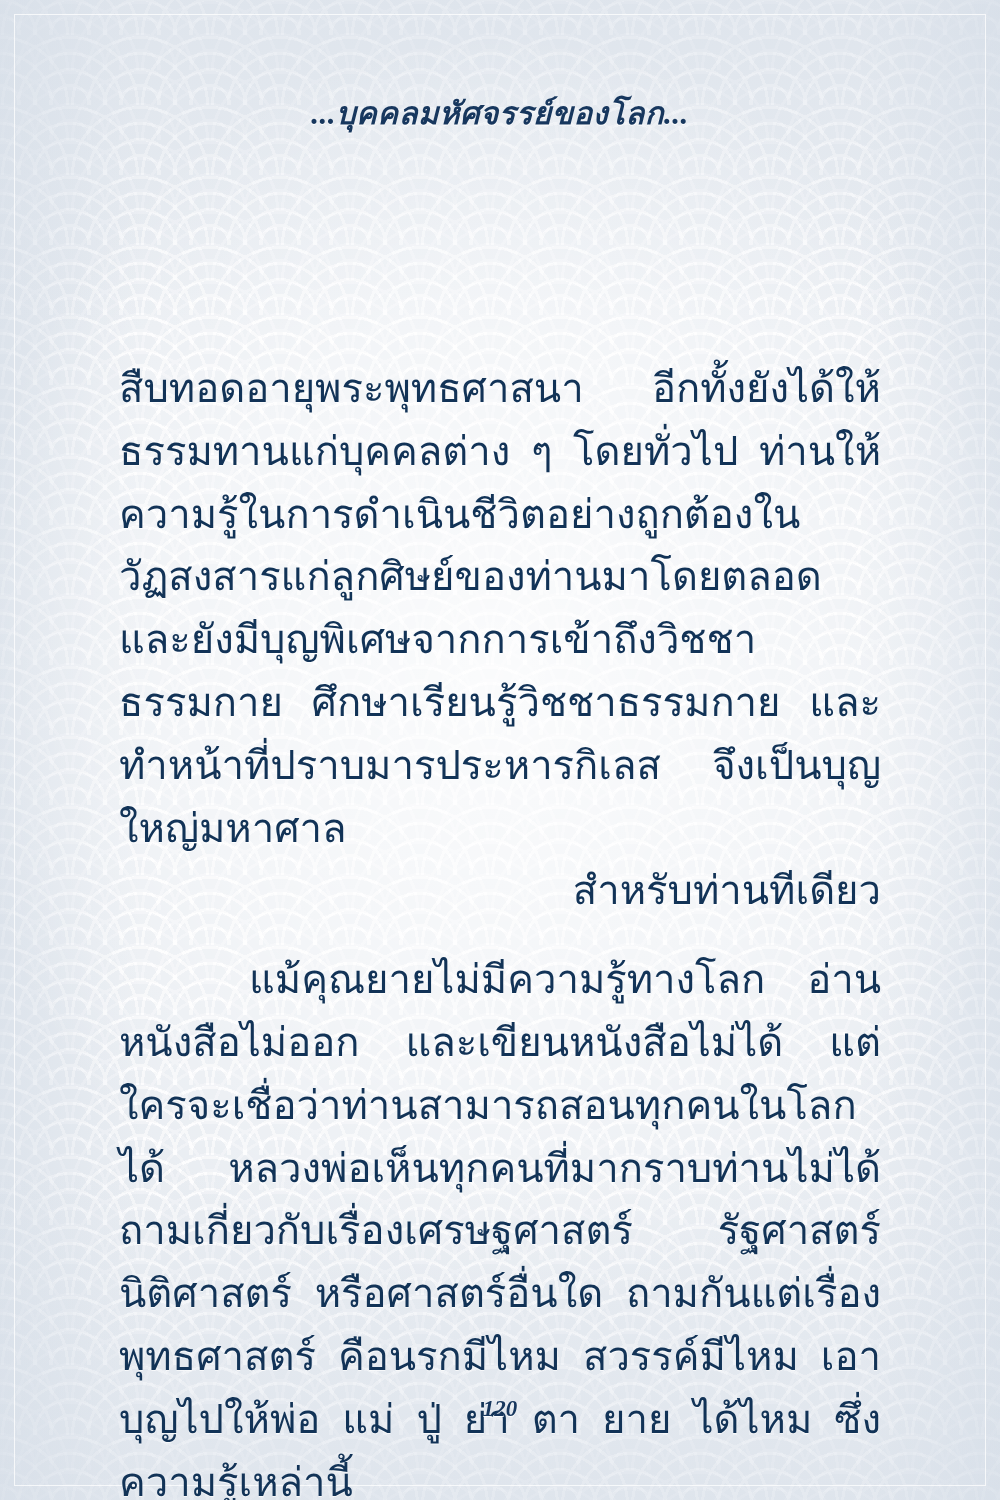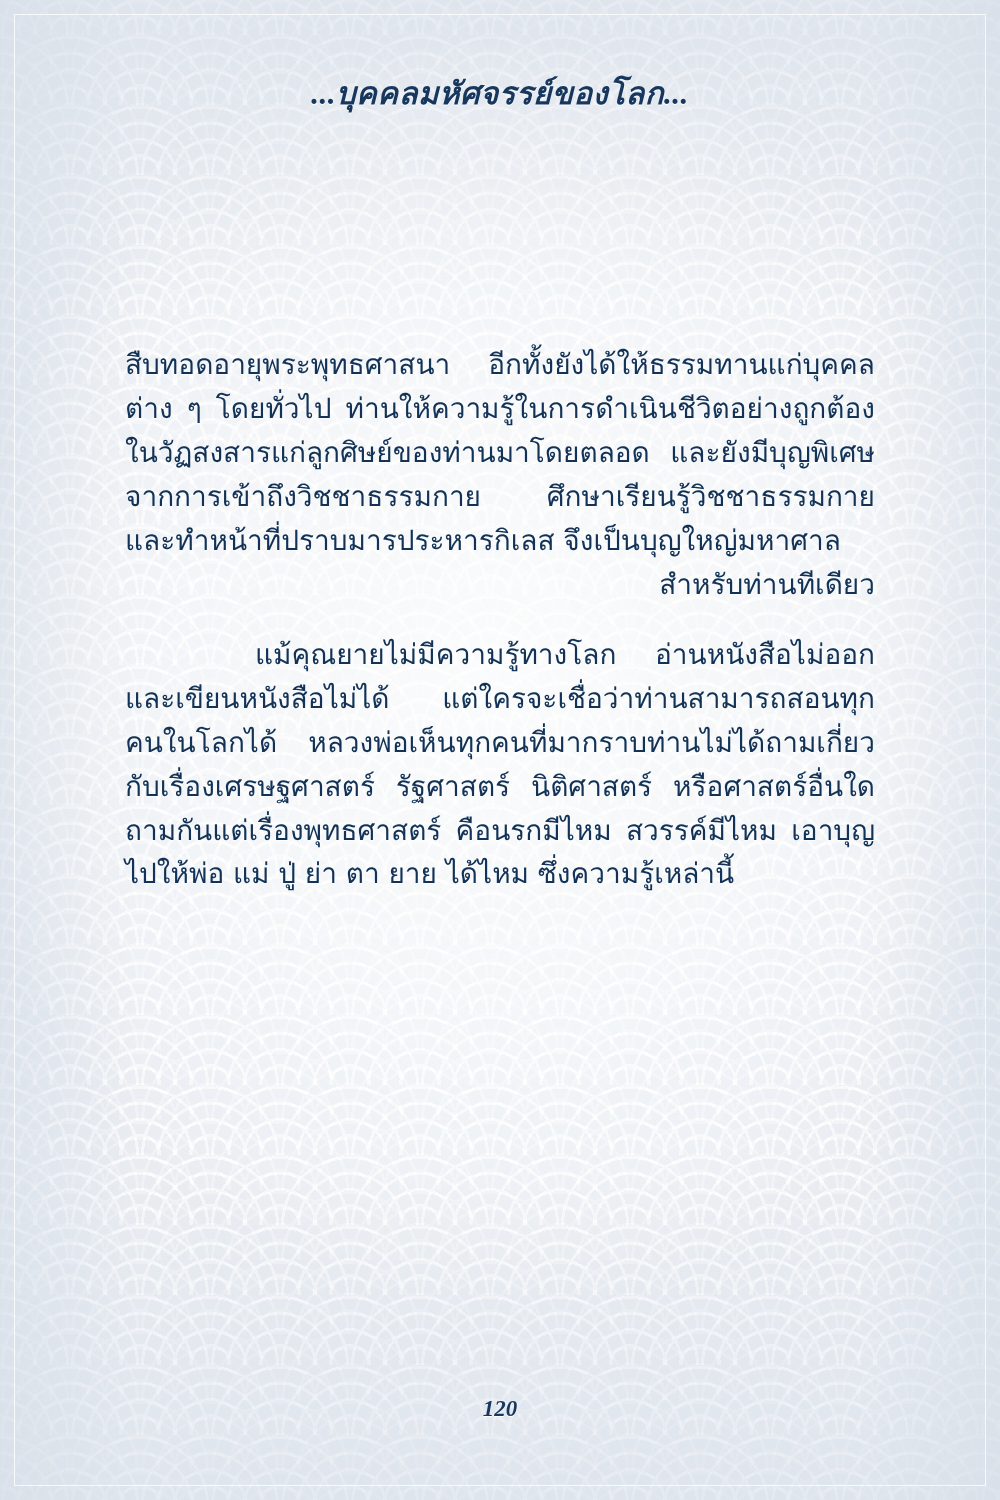--- a/index.html
+++ b/index.html
@@ -64,48 +64,48 @@
 
   .content {
     position: absolute;
     inset: 0;
     display: flex;
     flex-direction: column;
     align-items: center;
   }
 
   .chapter-header {
-    margin-top: 68px;
+    margin-top: 88px;
     font-family: "Liberation Serif", serif;
     font-style: italic;
     font-weight: bold;
     font-size: 31px;
     letter-spacing: 0.5px;
     color: #17375e;
     text-align: center;
     text-shadow: 0 1px 0 rgba(255,255,255,0.9);
     white-space: nowrap;
   }
 
   .body-block {
     margin-top: 215px;
     width: 770px;
     color: #13355c;
   }
 
   .para {
     font-family: "Liberation Sans", sans-serif;
-    font-size: 28px;
+    font-size: 40px;
     line-height: 1.57;
     color: #123357;
     text-align: justify;
     text-justify: inter-character;
     word-spacing: 1px;
     text-shadow: 0 1px 0 rgba(255,255,255,0.65);
-    margin: 10px;
+    margin: 4px;
   }
   .para + .para {
     margin-top: 26px;
   }
   .para.indent {
     text-indent: 130px;
   }
   .para .last-line {
     display: block;
     text-align: right;

